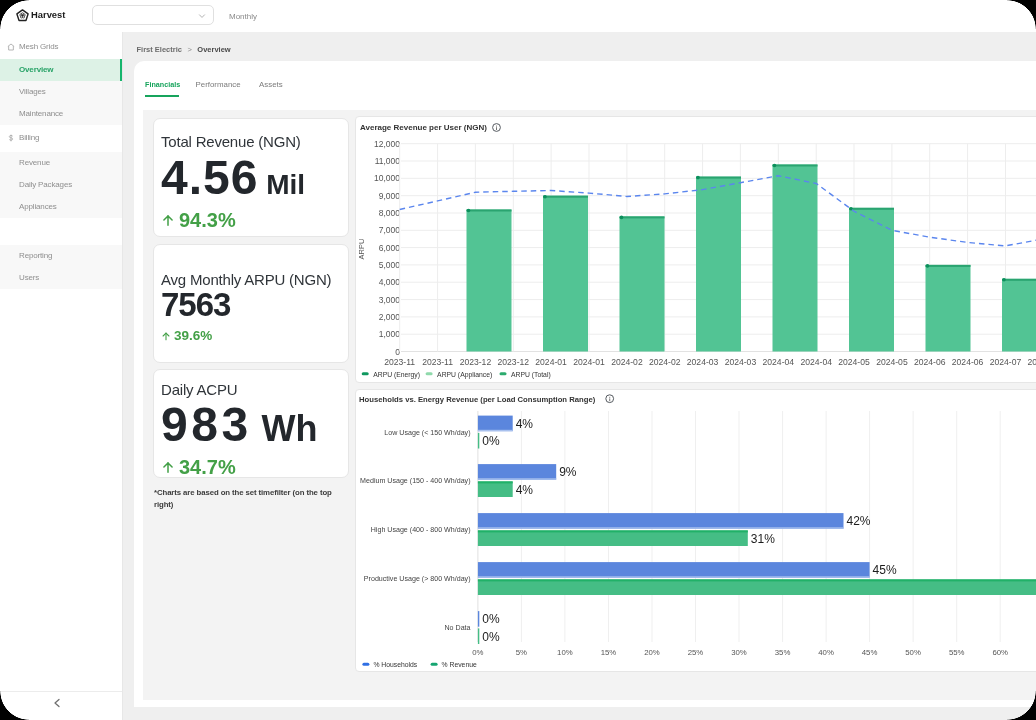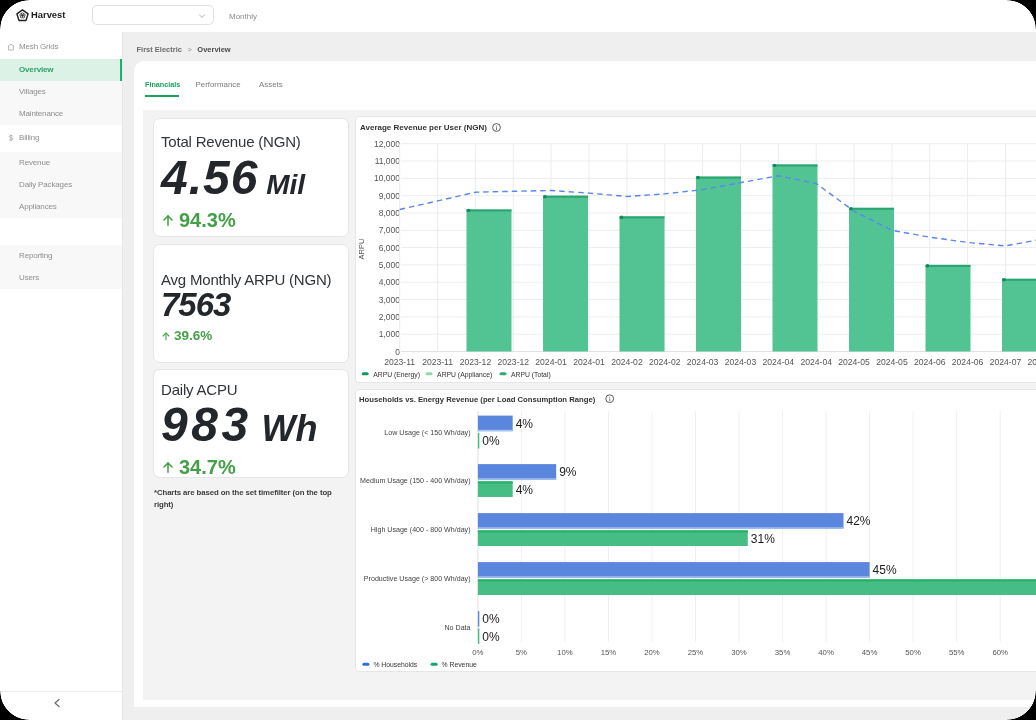--- a/index.html
+++ b/index.html
@@ -24,21 +24,21 @@
   .crumbs .sep{color:#8a8a8a;margin:0 5.5px;font-weight:400;}
   .crumbs .cur{color:#4a4a4a;}
   .contentcard{position:absolute;left:134px;top:61px;width:902px;height:646px;background:#fff;border-radius:10px 0 0 0;}
   .tab{position:absolute;top:80px;font-size:7.9px;color:#7b7b7b;}
   .tab.active{color:#17a45c;font-weight:700;font-size:7.2px;}
   .tabline{position:absolute;left:145px;top:95px;width:34px;height:2px;background:#17a45c;}
   .panel{position:absolute;left:143px;top:110px;width:893px;height:590px;background:#f3f3f3;}
   
   .kcard{position:absolute;left:153px;width:196px;background:#fff;border:1px solid #e6e6e6;border-radius:7px;box-sizing:border-box;}
   .ktitle{position:absolute;left:7px;font-size:15px;line-height:1;color:#30353a;letter-spacing:-0.2px;}
-  .knum{position:absolute;left:7px;color:#23272c;font-weight:700;letter-spacing:-1px;font-style:italic;}
+  .knum{position:absolute;left:7px;color:#23272c;font-weight:700;letter-spacing:-1px;}
   .kgreen{position:absolute;left:7px;color:#43a047;font-weight:700;display:flex;align-items:center;margin-top:8px;}
   .note{position:absolute;left:154px;top:487px;width:190px;font-size:7.8px;font-weight:700;color:#3c3c3c;line-height:11.5px;letter-spacing:-0.1px;}
   
   .chartcard{position:absolute;left:355px;background:#fff;border:1px solid #e6e6e6;border-radius:4px;box-sizing:border-box;}
   .chartcard svg{position:absolute;left:-1px;top:-1px;}
 </style>
 </head>
 <body>
 <div class="window">
   <div class="corner" style="left:0;top:0;background:radial-gradient(circle at 29px 29px, rgba(0,0,0,0) 28.4px, #000 29px);"></div>

